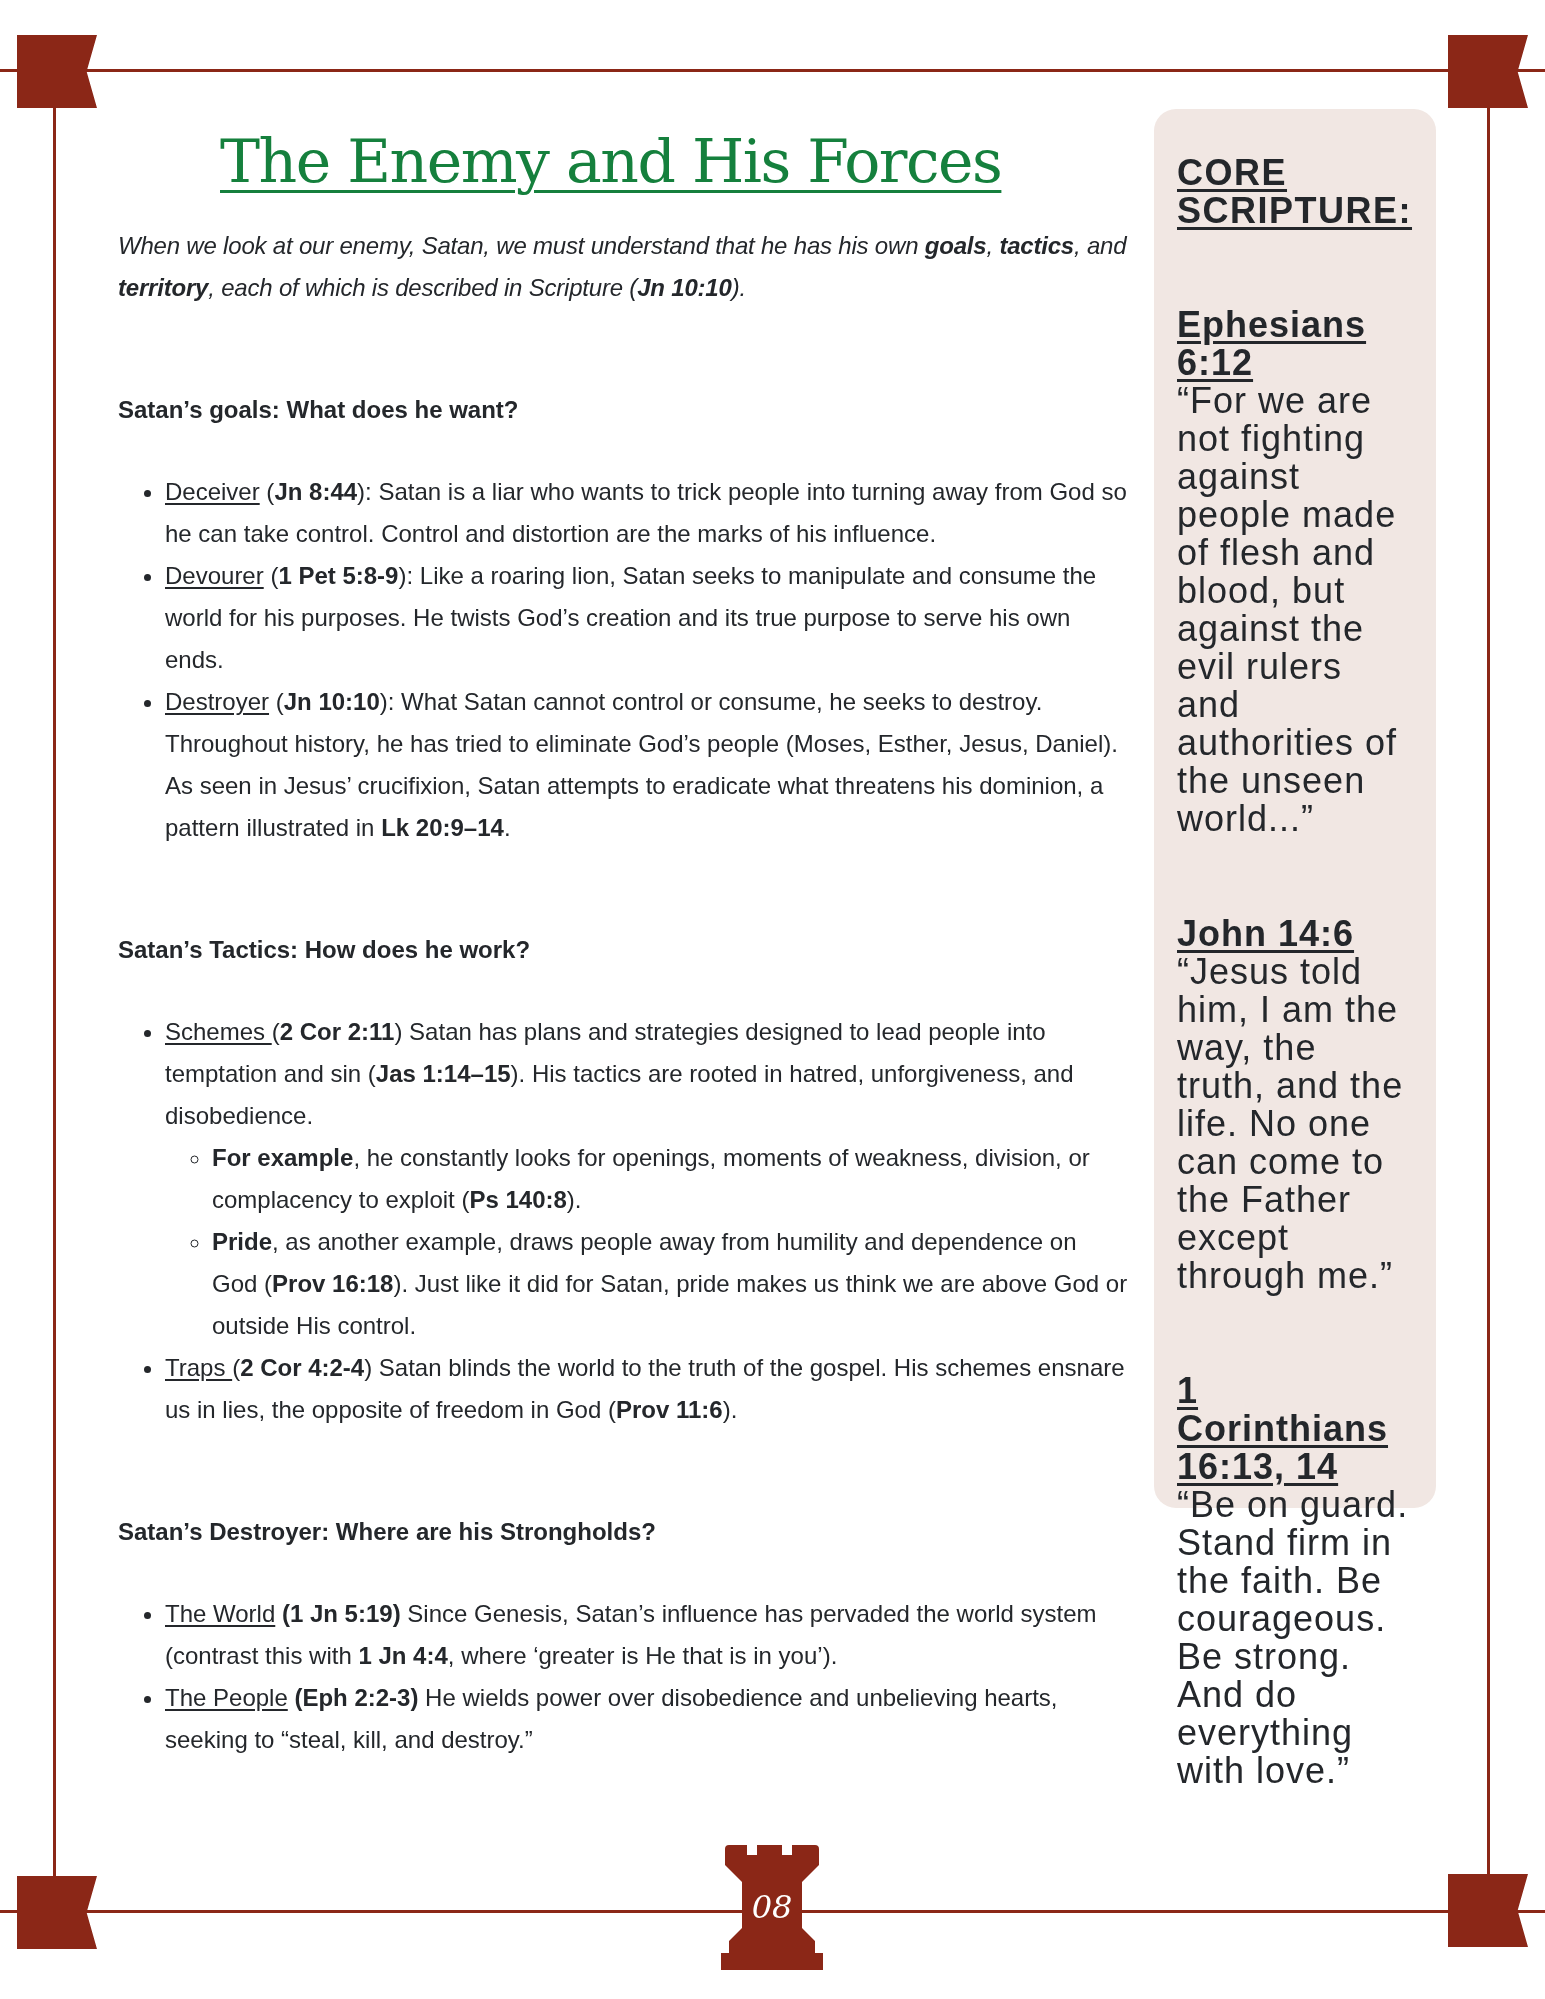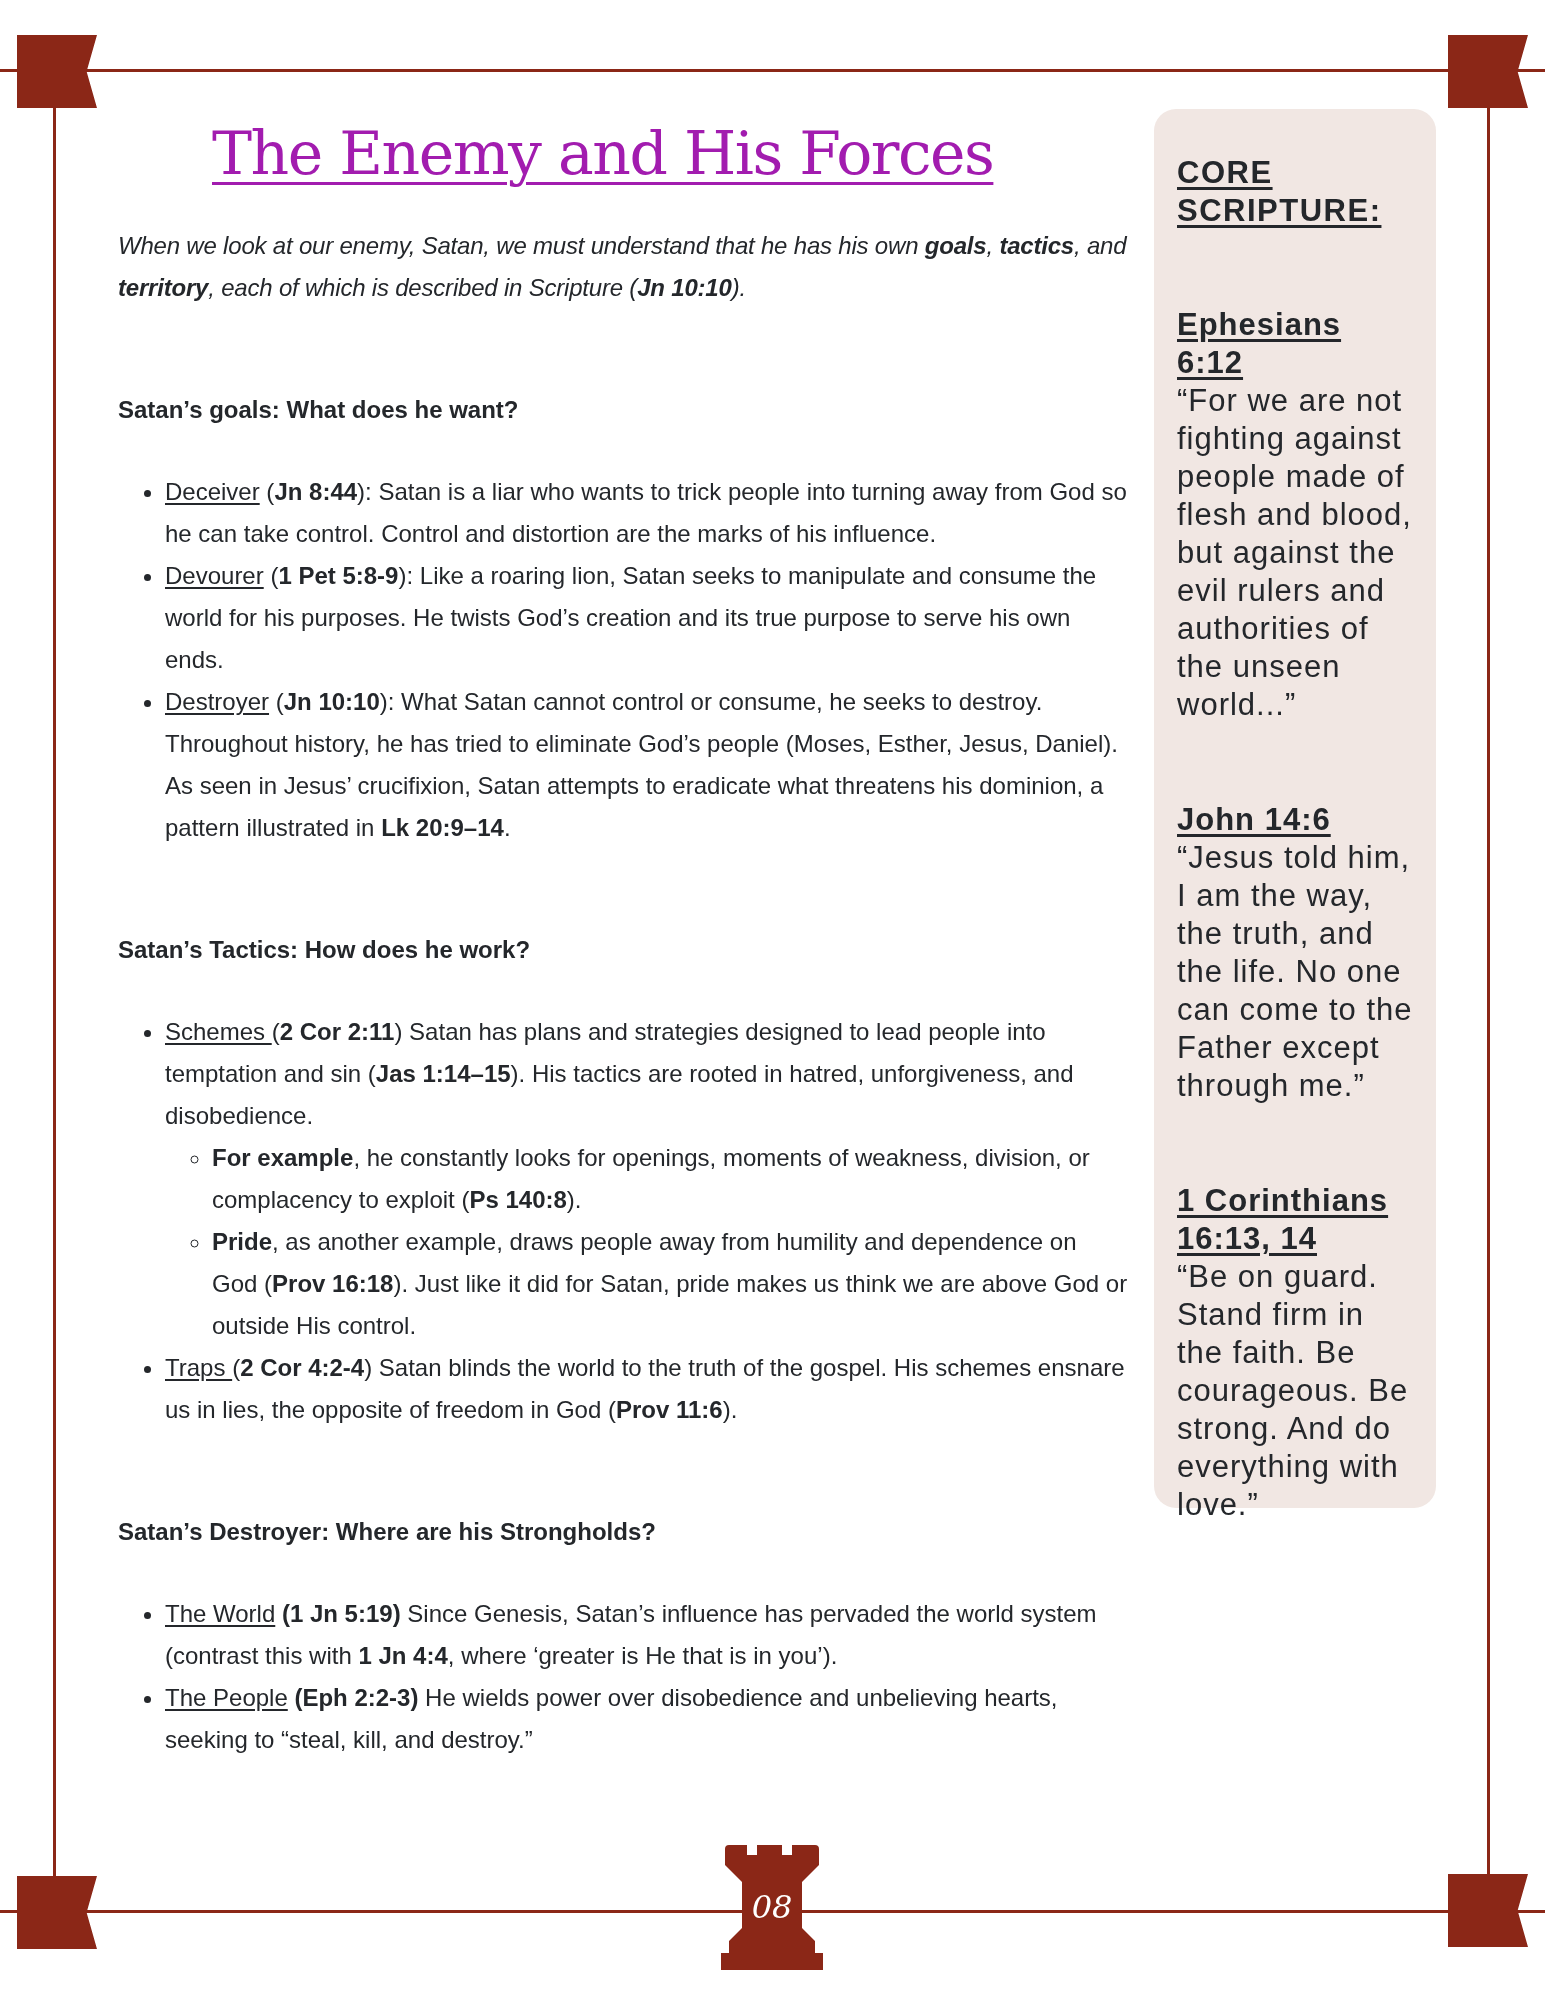--- a/index.html
+++ b/index.html
@@ -1,34 +1,34 @@
 <!DOCTYPE html>
 <html><head>
 <meta charset="utf-8">
 <style>
   html, body { margin:0; padding:0; background:#ffffff; }
   body { width:1545px; height:1999px; position:relative; overflow:hidden; color:#24272b;
          font-family:"Liberation Sans", sans-serif; }
   .line { position:absolute; background:#8b2717; }
   .flag { position:absolute; width:80px; height:73px; background:#8b2717;
           clip-path: polygon(0 0, 100% 0, 87% 50%, 100% 100%, 0 100%); }
-  .title { position:absolute; left:212px; top:118px; margin:0; font-family:"DejaVu Serif", serif;
-           font-size:60px; font-weight:normal; letter-spacing:-1.5px; color:#a21caf;
+  .title { position:absolute; left:212px; top:118px; margin:8px; font-family:"DejaVu Serif", serif;
+           font-size:60px; font-weight:normal; letter-spacing:-1.5px; color:#15803d;
            text-decoration:underline; text-decoration-thickness:3px; text-underline-offset:8px;text-align:center; }
   .main { position:absolute; left:118px; top:225px; width:1010px; font-size:24px; line-height:42px; }
   .intro { font-style:italic; margin:0 0 80px 0; letter-spacing:-0.2px; }
   .intro b { font-weight:bold; }
   .sec-h { font-weight:bold; margin:0 0 40px 0; font-size:24px; }
   ul.bul { margin:16px 0 80px 0; padding-left:47px; list-style:disc; }
   ul.bul li { padding-left:0; }
   ul.sub { margin:0; padding-left:47px; list-style:circle; }
   .u { text-decoration:underline; text-underline-offset:3px; }
   .sidebar { position:absolute; left:1154px; top:109px; width:282px; height:1399px;
              background:#f1e7e3; border-radius:22px; box-sizing:border-box; padding:45px 22px 0 23px;
-             font-size:31px; line-height:38px; letter-spacing:1px; color:#24272b; }
+             font-size:36px; line-height:38px; letter-spacing:1px; color:#24272b; }
   .sb-head { font-weight:bold; text-decoration:underline; text-underline-offset:4px; margin:0 0 76px 0; letter-spacing:1.5px; }
   .verse { margin:0 0 77px 0; }
   .verse .ref { font-weight:bold; text-decoration:underline; text-underline-offset:4px; display:block; }
   .rook { position:absolute; left:720px; top:1845px; width:104px; height:125px; }
   .pagenum { position:absolute; left:720px; top:1888px; width:104px; text-align:center;
              font-family:"DejaVu Serif", serif; font-style:italic; color:#ffffff; font-size:32px; }
 </style>
 </head>
 <body>
 

